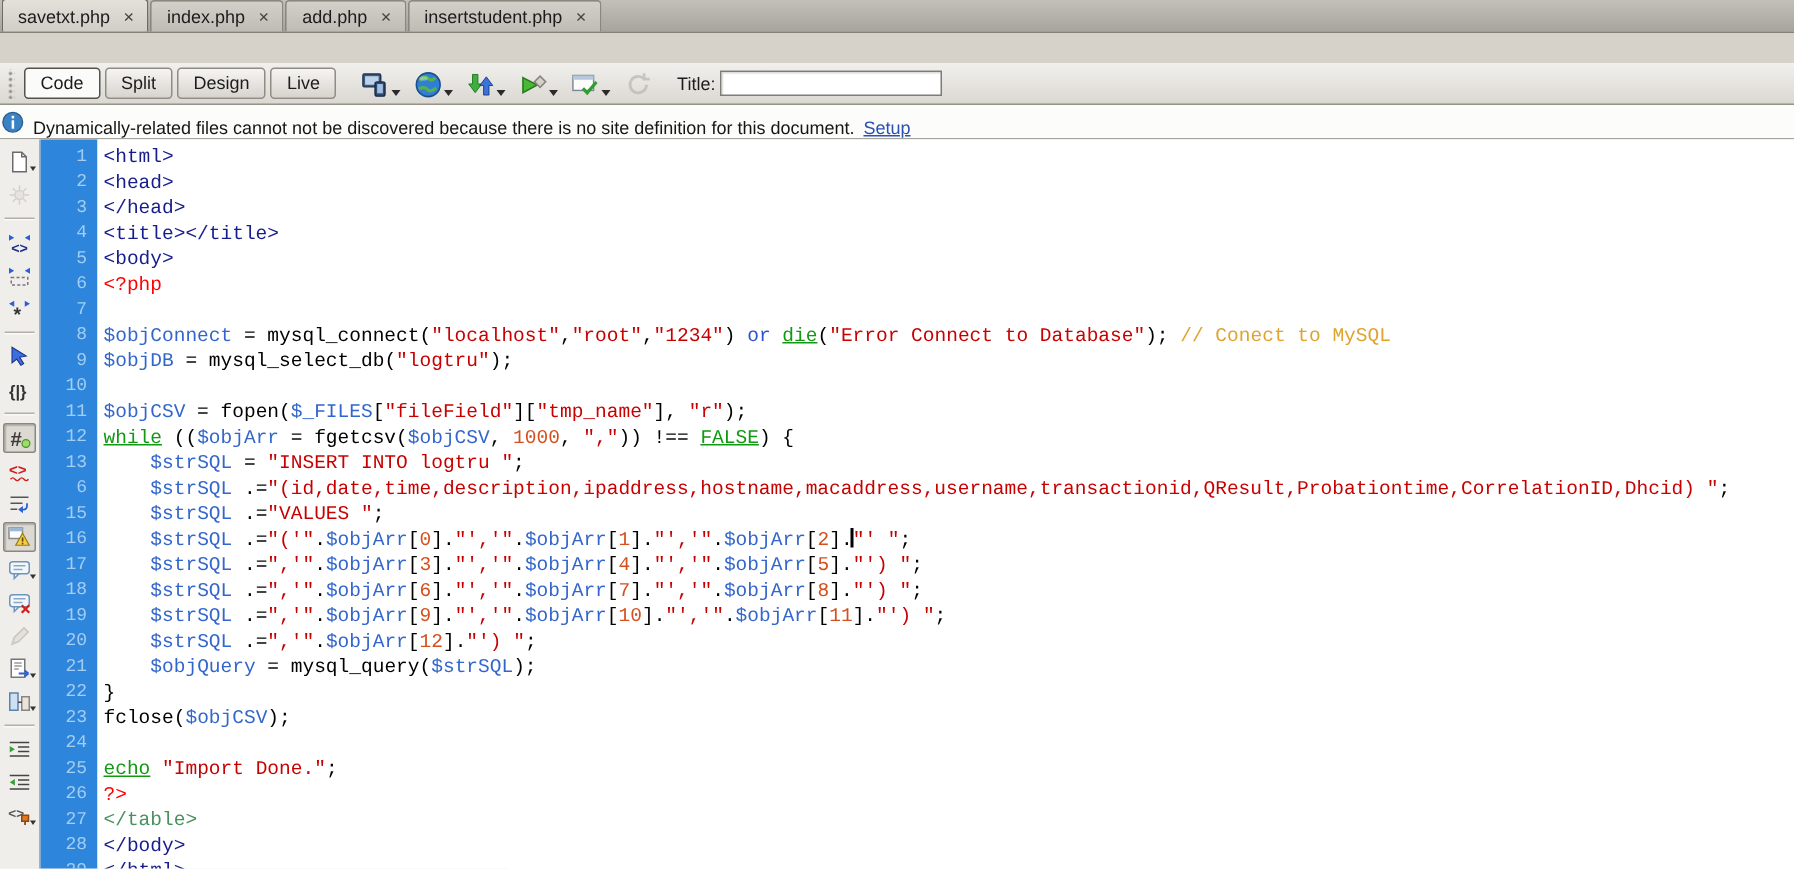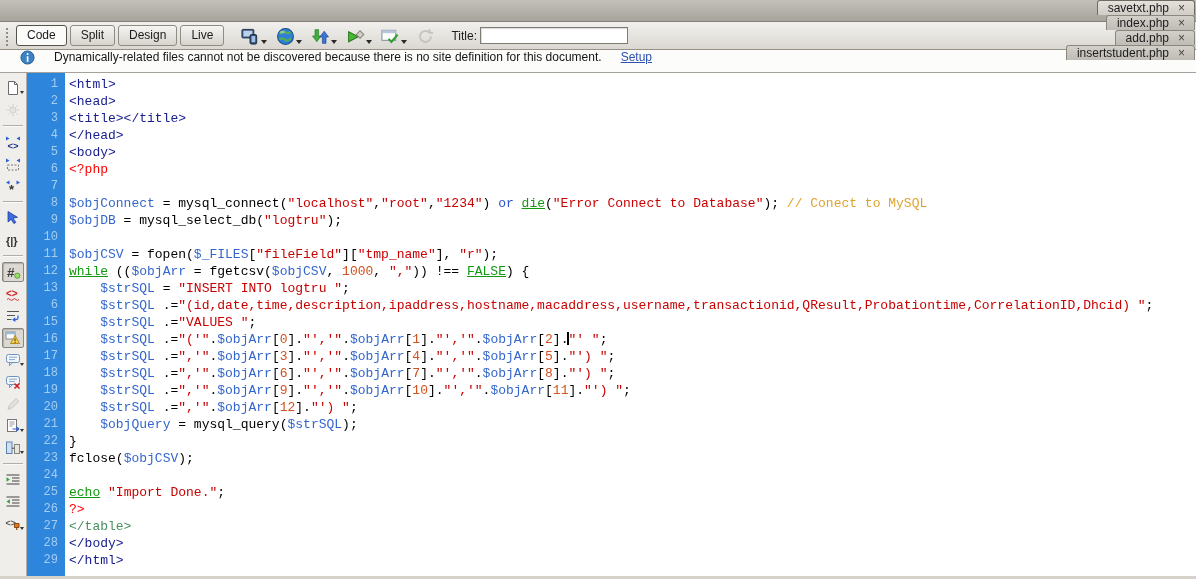--- a/index.html
+++ b/index.html
@@ -7,42 +7,42 @@
   body {
     font-family:"Liberation Sans", sans-serif;
     background:#d6d2ca; font-size:12px; color:#1c1c1c;
     position:relative;
   }
 
   
   #tabbar {
     height:22px; display:flex; align-items:flex-end;
     background:linear-gradient(#c3c0ba,#a7a49e);
-    border-bottom:1px solid #83807a; padding-left:1px;flex-direction:column;
+    border-bottom:1px solid #83807a; padding-left:1px;
   }
   .tab {
     display:flex; align-items:center; gap:7px;
     height:21px; padding:0 7px 0 10px; margin-right:1px;
     background:linear-gradient(#d3d0ca,#bfbcb6);
     border:1px solid #8a8781; border-bottom:none;
     border-radius:3px 3px 0 0; cursor:default; white-space:nowrap;
   }
   .tab.active {
     background:linear-gradient(#e4e1db,#d0cdc7);
     border-color:#6e6b65; height:22px;
   }
   .tab .close {
     font-size:12px; line-height:10px; color:#444; width:11px; text-align:center;
   }
 
   
   #toolbar {
     height:28px; display:flex; align-items:center;
     background:linear-gradient(#f1f0ed,#dbd8d2);
-    border-bottom:1px solid #95928a; padding:0 4px;
+    border-bottom:1px solid #95928a; padding:0 4px;margin-top:20px;
   }
   .grip {
     width:5px; height:20px; margin:0 6px 0 1px;
     background-image:radial-gradient(circle, #8f8c86 35%, transparent 40%);
     background-size:4px 4px; background-position:0 1px;
   }
   .mode-btn {
     font-size:12px; padding:2px 10px 3px; margin-right:3px;
     border:1px solid #8f8c84; border-radius:3px;
     background:linear-gradient(#f6f5f3,#d7d4ce); color:#1c1c1c;
@@ -61,22 +61,22 @@
   #title-group { display:flex; align-items:center; margin-left:16px; gap:3px; }
   #title-label { font-size:12px; color:#1c1c1c; }
   #title-input {
     width:148px; height:17px; border:1px solid #7f7c74; background:#fff;
     font-family:"Liberation Sans",sans-serif; font-size:11px; padding:0 3px;
     box-shadow:inset 1px 1px 1px rgba(0,0,0,.15);
   }
 
   
   #infobar {
-    height:23px; display:flex; align-items:flex-start; gap:19px;
-    background:#fcfcfb; border-bottom:1px solid #a5a29c; padding:0 20px;
+    height:23px; display:flex; align-items:flex-end; gap:6px;
+    background:#fcfcfb; border-bottom:1px solid #a5a29c; padding:0 1px;
   }
   #infobar svg { width:15px; height:15px; }
   #info-msg { font-size:12px; color:#161616; }
   #info-link { font-size:12px; color:#2a50b4; text-decoration:underline; cursor:pointer; }
 
   
   #main { display:flex; height:503px; background:#fff; }
 
   
   #sidebar {
@@ -358,22 +358,22 @@
       <div class="ln">24</div>
       <div class="ln">25</div>
       <div class="ln">26</div>
       <div class="ln">27</div>
       <div class="ln">28</div>
       <div class="ln">29</div>
     </div>
   <div id="code">
       <div class="code-line"><span class="tk-t">&lt;html&gt;</span></div>
       <div class="code-line"><span class="tk-t">&lt;head&gt;</span></div>
+      <div class="code-line"><span class="tk-t">&lt;/head&gt;</span></div>
       <div class="code-line"><span class="tk-t">&lt;title&gt;&lt;/title&gt;</span></div>
-      <div class="code-line"><span class="tk-t">&lt;/head&gt;</span></div>
       <div class="code-line"><span class="tk-t">&lt;body&gt;</span></div>
       <div class="code-line"><span class="tk-d">&lt;?php</span></div>
       <div class="code-line"></div>
       <div class="code-line"><span class="tk-v">$objConnect</span><span class="tk-p"> = </span><span class="tk-f">mysql_connect</span><span class="tk-p">(</span><span class="tk-s">"localhost"</span><span class="tk-p">,</span><span class="tk-s">"root"</span><span class="tk-p">,</span><span class="tk-s">"1234"</span><span class="tk-p">) </span><span class="tk-b">or</span><span class="tk-p"> </span><span class="tk-k">die</span><span class="tk-p">(</span><span class="tk-s">"Error Connect to Database"</span><span class="tk-p">); </span><span class="tk-c">// Conect to MySQL</span></div>
       <div class="code-line"><span class="tk-v">$objDB</span><span class="tk-p"> = </span><span class="tk-f">mysql_select_db</span><span class="tk-p">(</span><span class="tk-s">"logtru"</span><span class="tk-p">);</span></div>
       <div class="code-line"></div>
       <div class="code-line"><span class="tk-v">$objCSV</span><span class="tk-p"> = </span><span class="tk-f">fopen</span><span class="tk-p">(</span><span class="tk-v">$_FILES</span><span class="tk-p">[</span><span class="tk-s">"fileField"</span><span class="tk-p">][</span><span class="tk-s">"tmp_name"</span><span class="tk-p">], </span><span class="tk-s">"r"</span><span class="tk-p">);</span></div>
       <div class="code-line"><span class="tk-k">while</span><span class="tk-p"> ((</span><span class="tk-v">$objArr</span><span class="tk-p"> = </span><span class="tk-f">fgetcsv</span><span class="tk-p">(</span><span class="tk-v">$objCSV</span><span class="tk-p">, </span><span class="tk-n">1000</span><span class="tk-p">, </span><span class="tk-s">","</span><span class="tk-p">)) !== </span><span class="tk-k">FALSE</span><span class="tk-p">) {</span></div>
       <div class="code-line"><span class="tk-p">    </span><span class="tk-v">$strSQL</span><span class="tk-p"> = </span><span class="tk-s">"INSERT INTO logtru "</span><span class="tk-p">;</span></div>
       <div class="code-line"><span class="tk-p">    </span><span class="tk-v">$strSQL</span><span class="tk-p"> .=</span><span class="tk-s">"(id,date,time,description,ipaddress,hostname,macaddress,username,transactionid,QResult,Probationtime,CorrelationID,Dhcid) "</span><span class="tk-p">;</span></div>

